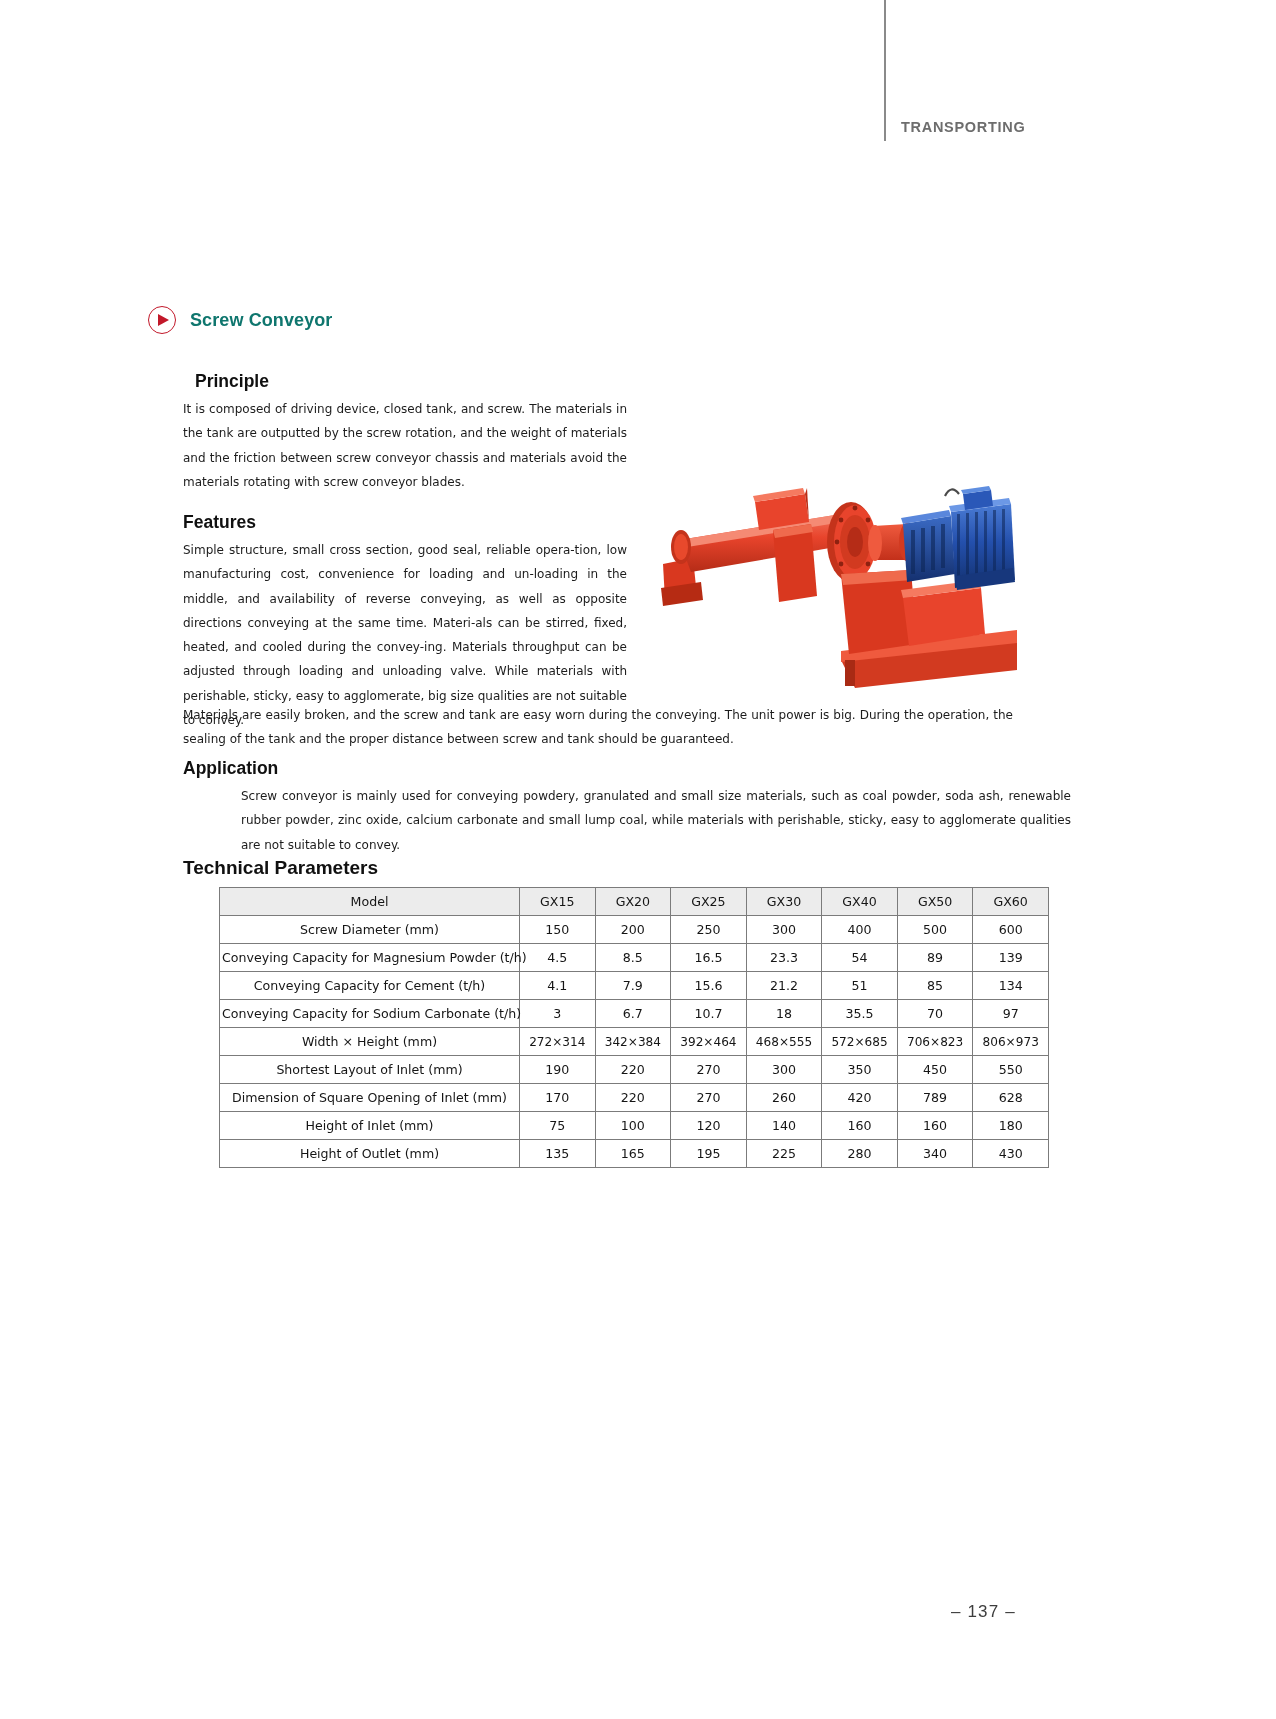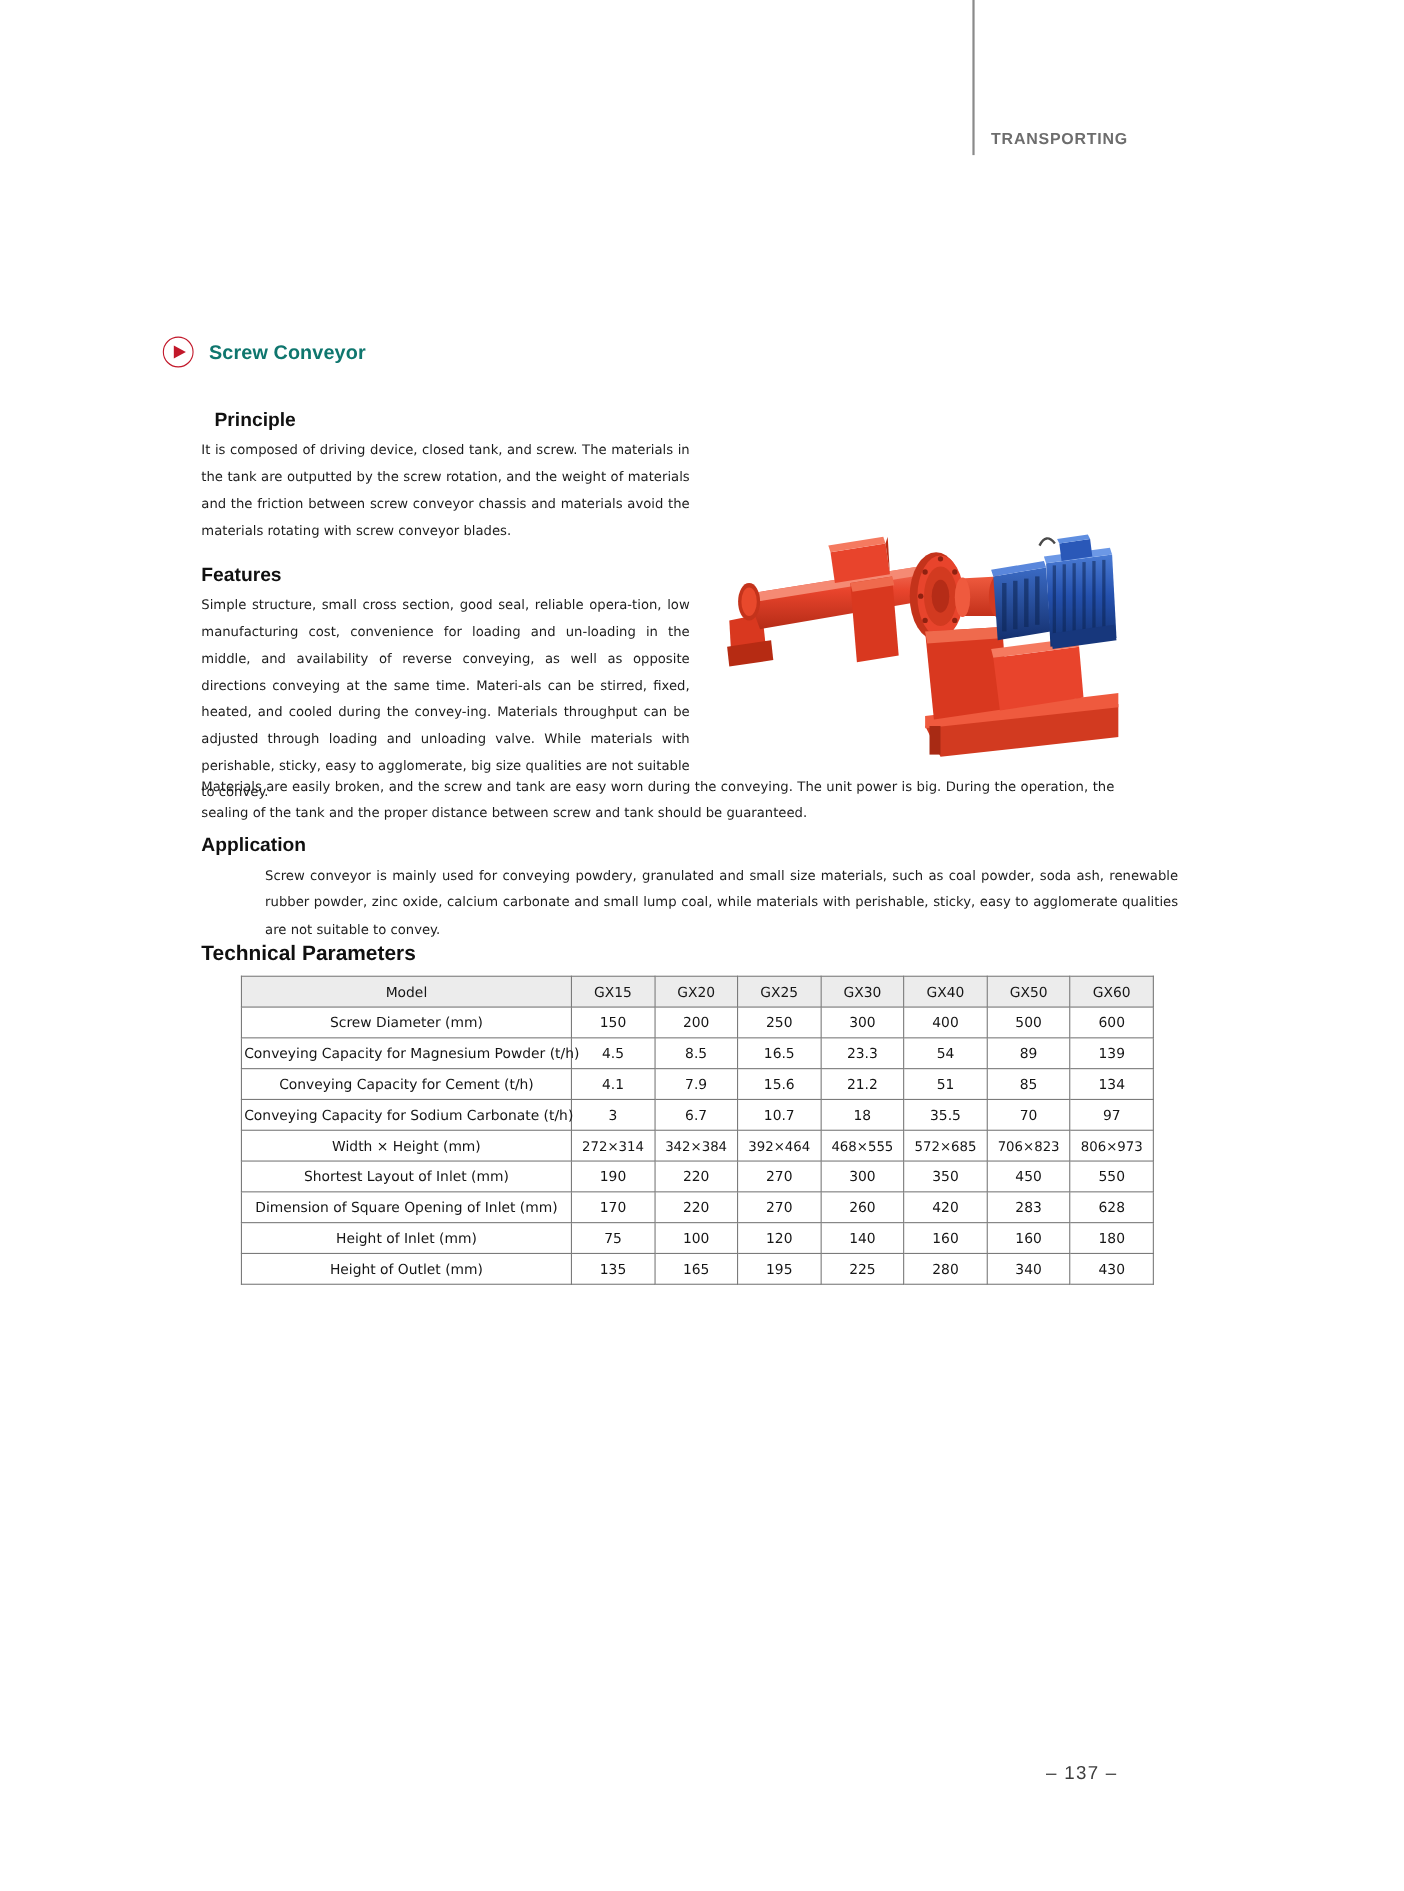--- a/index.html
+++ b/index.html
@@ -364,21 +364,21 @@
         <td>450</td>
         <td>550</td>
       </tr>
       <tr>
         <td>Dimension of Square Opening of Inlet (mm)</td>
         <td>170</td>
         <td>220</td>
         <td>270</td>
         <td>260</td>
         <td>420</td>
-        <td>283</td>
+        <td>789</td>
         <td>628</td>
       </tr>
       <tr>
         <td>Height of Inlet (mm)</td>
         <td>75</td>
         <td>100</td>
         <td>120</td>
         <td>140</td>
         <td>160</td>
         <td>160</td>

